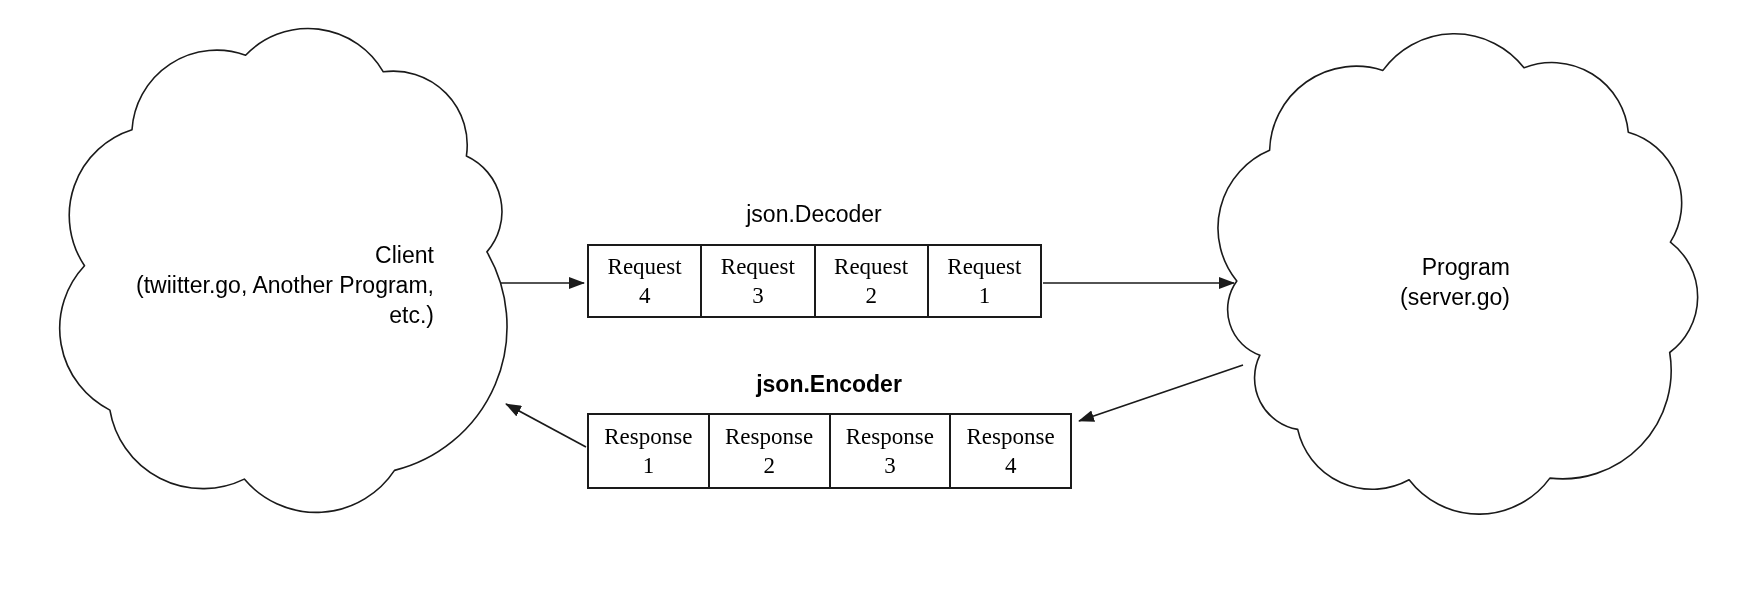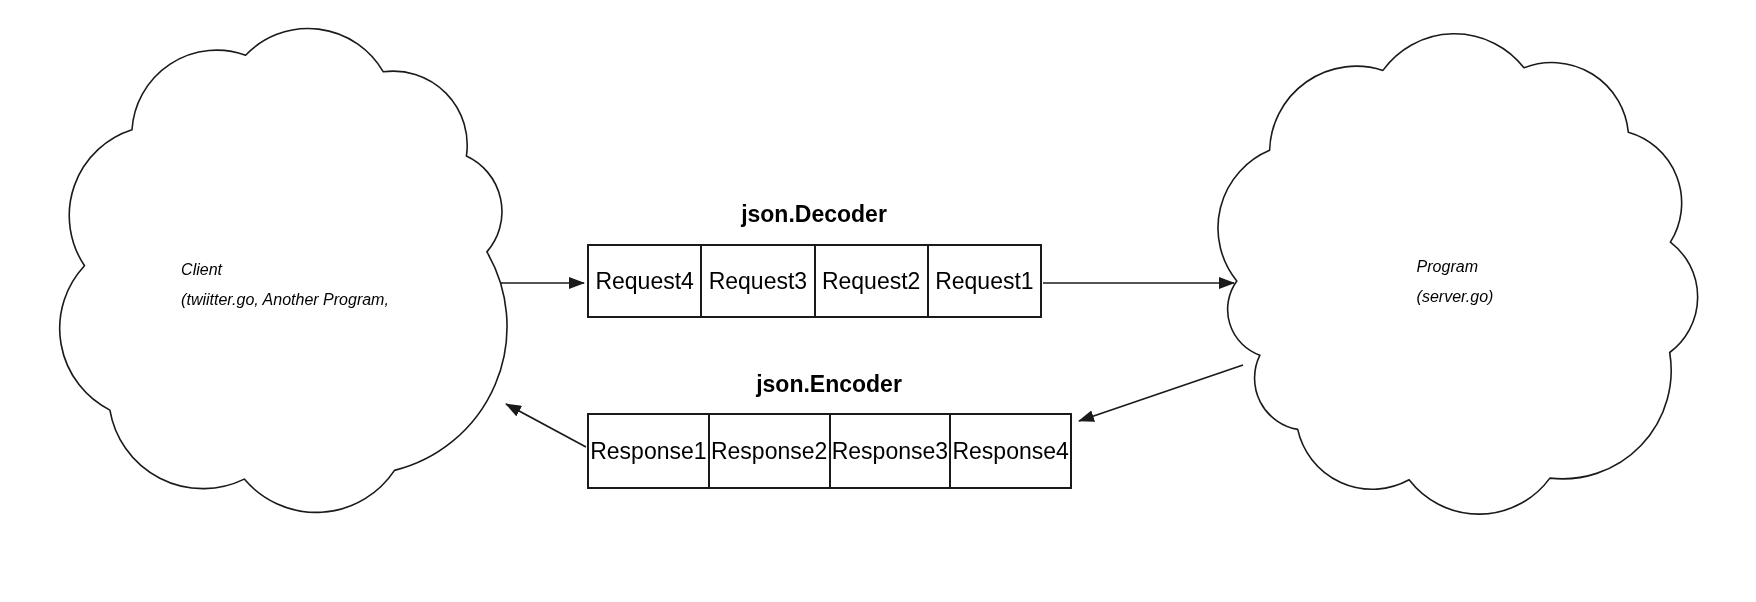--- a/index.html
+++ b/index.html
@@ -25,53 +25,53 @@
     stroke-linejoin: round;
   }
   .arrow-line {
     stroke: #1a1a1a;
     stroke-width: 1.7;
     fill: none;
   }
   .label {
     position: absolute;
     transform: translate(-50%, -50%);
-    text-align: left;
-    font-size: 16px;
+    text-align: right;
+    font-size: 23px;
     line-height: 30px;
     white-space: nowrap;
-    font-style: italic;
   }
   .queue {
     position: absolute;
     display: flex;
     border: 2px solid #1a1a1a;
     background: #ffffff;
     box-sizing: border-box;
   }
   #request-queue  { left: 587px; top: 244px; width: 455px; height: 74px; }
   #response-queue { left: 587px; top: 413px; width: 485px; height: 76px; }
   .queue-cell {
     flex: 1 1 0;
     display: flex;
-    flex-direction: row;
+    flex-direction: column;
     align-items: center;
     justify-content: center;
     font-size: 23px;
     line-height: 29px;
     text-align: center;
+    font-family: Liberation Serif, serif;
   }
   .queue-cell + .queue-cell { border-left: 2px solid #1a1a1a; }
   .queue-title {
     position: absolute;
     transform: translate(-50%, -50%);
     font-size: 23px;
     white-space: nowrap;
   }
-  #decoder-title  { left: 814px; top: 214px; font-weight: bold; }
+  #decoder-title  { left: 814px; top: 214px; }
   #encoder-title  { left: 829px; top: 384px; font-weight: bold; }
   #client-label   { left: 285px;  top: 285px; }
   #server-label   { left: 1455px; top: 282px; }
 </style>
 </head>
 <body>
 
 <div id="canvas">
 
   <svg id="diagram-svg" viewBox="0 0 1756 602" xmlns="http://www.w3.org/2000/svg">
@@ -86,20 +86,21 @@
 
     <line class="arrow-line" x1="500" y1="283" x2="584" y2="283" marker-end="url(#arrowhead)"></line>
     <line class="arrow-line" x1="1043" y1="283" x2="1234" y2="283" marker-end="url(#arrowhead)"></line>
     <line class="arrow-line" x1="1243" y1="365" x2="1079" y2="421" marker-end="url(#arrowhead)"></line>
     <line class="arrow-line" x1="586" y1="447" x2="506" y2="404" marker-end="url(#arrowhead)"></line>
   </svg>
 
   <div id="client-label" class="label">
     <div>Client</div>
     <div>(twiitter.go, Another Program,</div>
+    <div>etc.)</div>
   </div>
 
   <div id="server-label" class="label">
     <div>Program</div>
     <div>(server.go)</div>
   </div>
 
   <div id="decoder-title" class="queue-title">json.Decoder</div>
 
   <div id="request-queue" class="queue">

